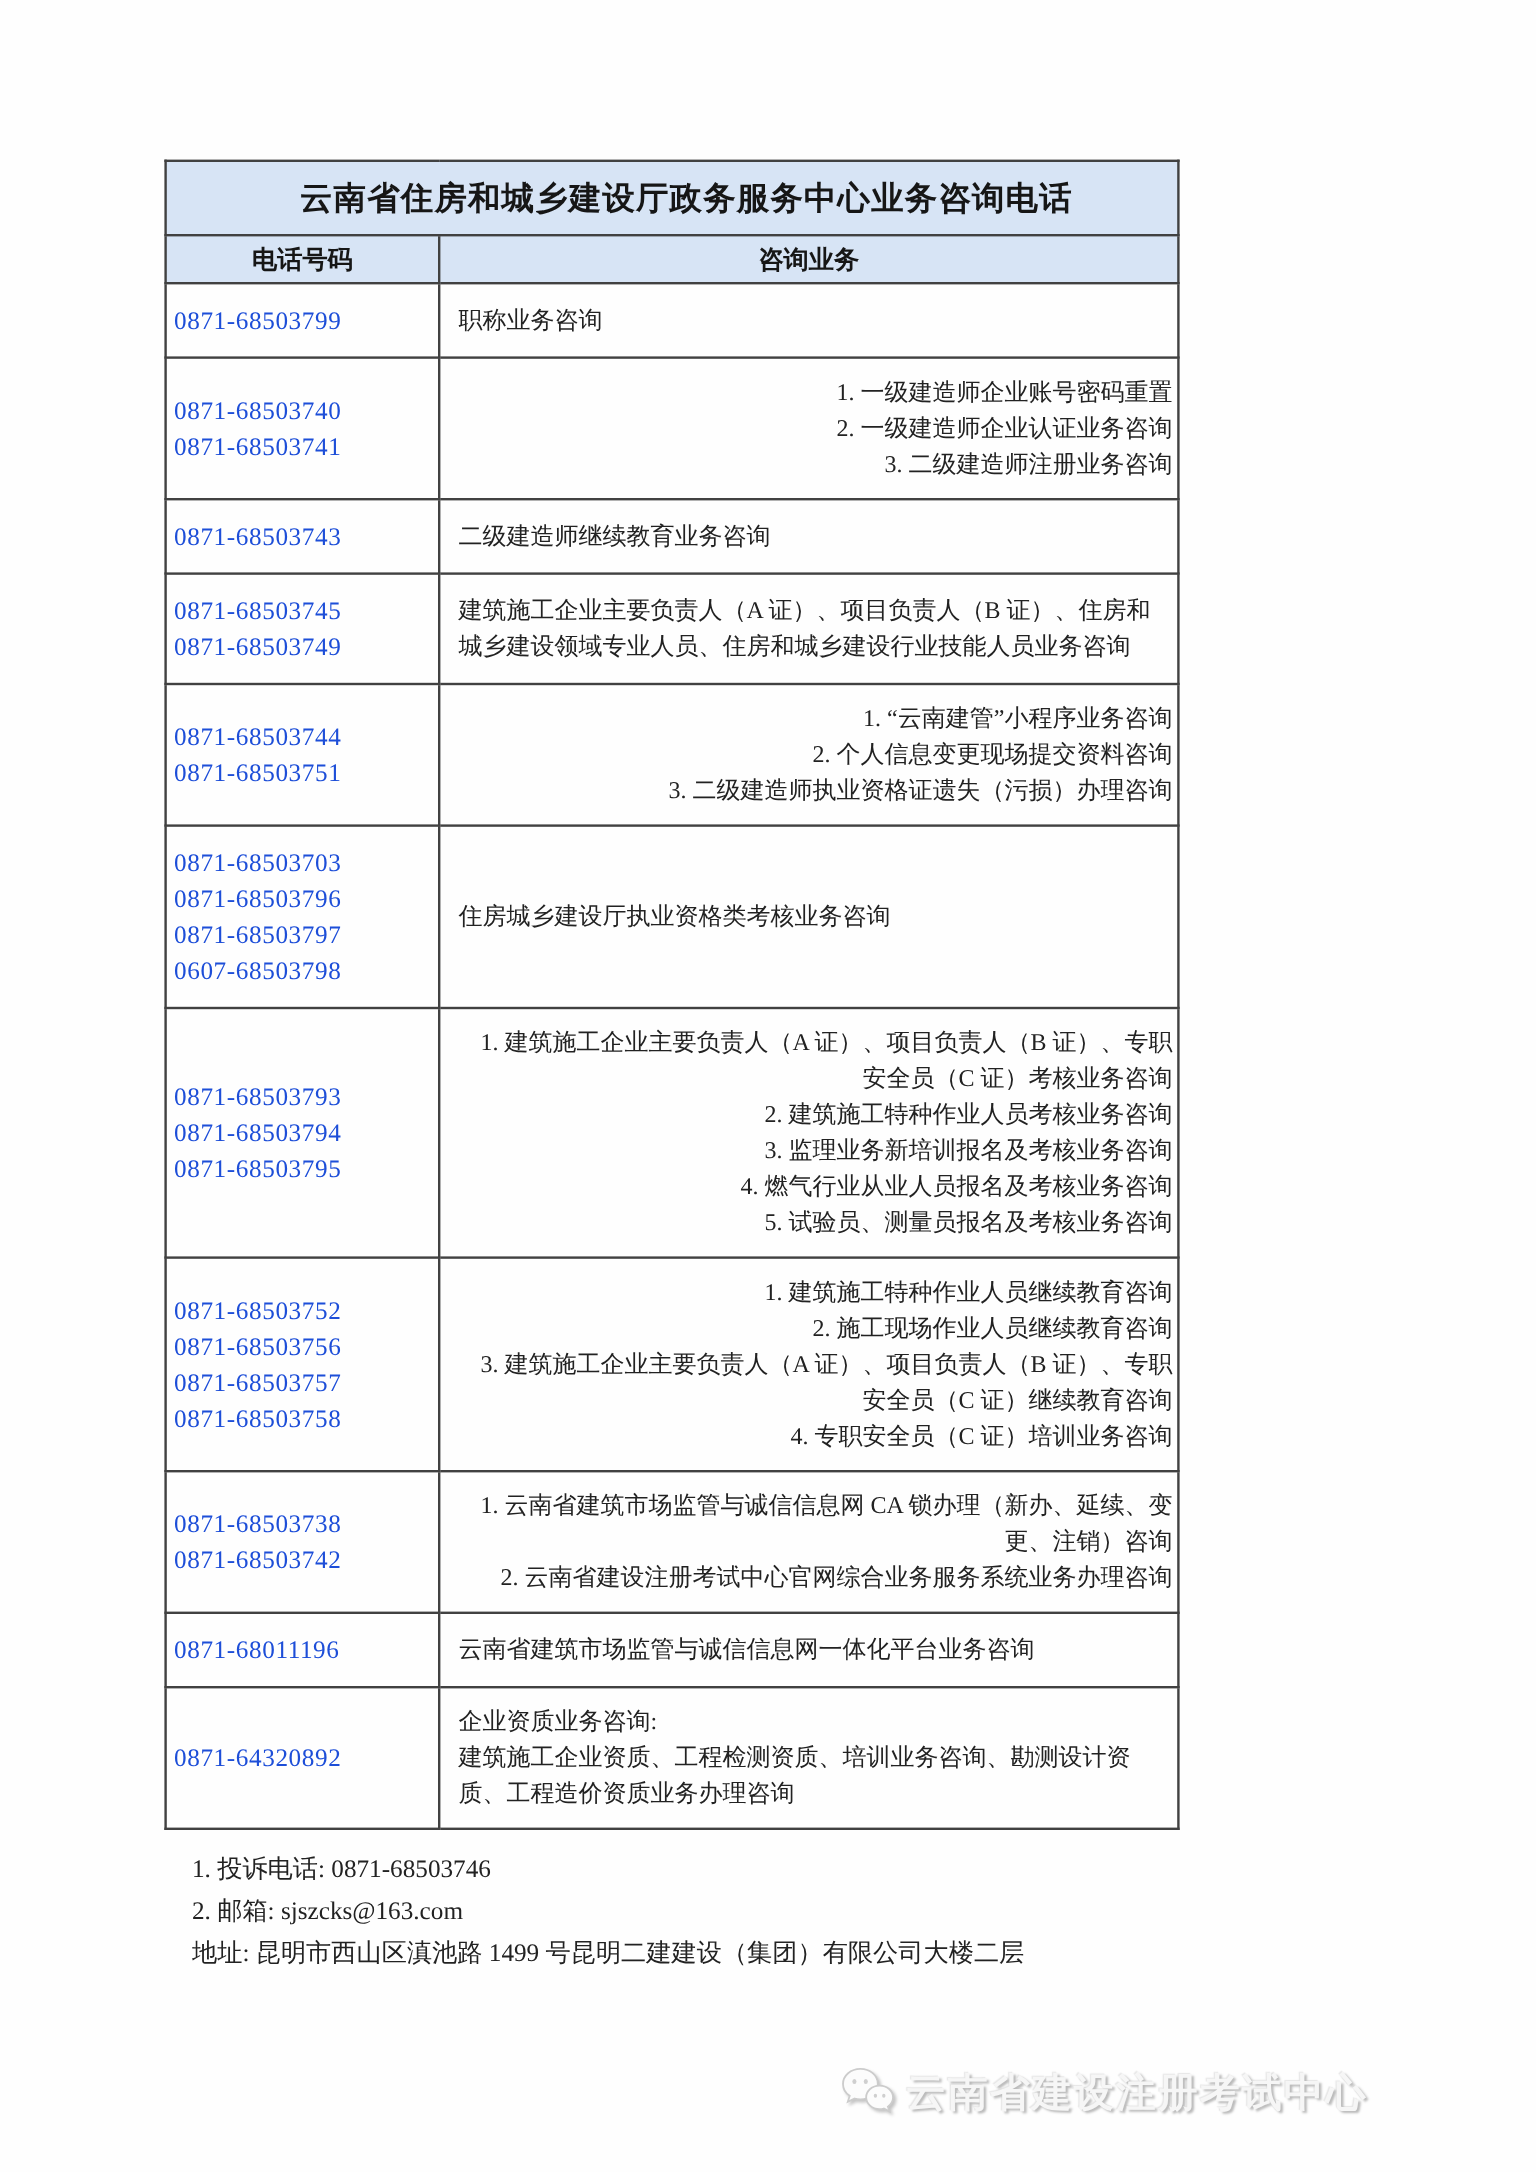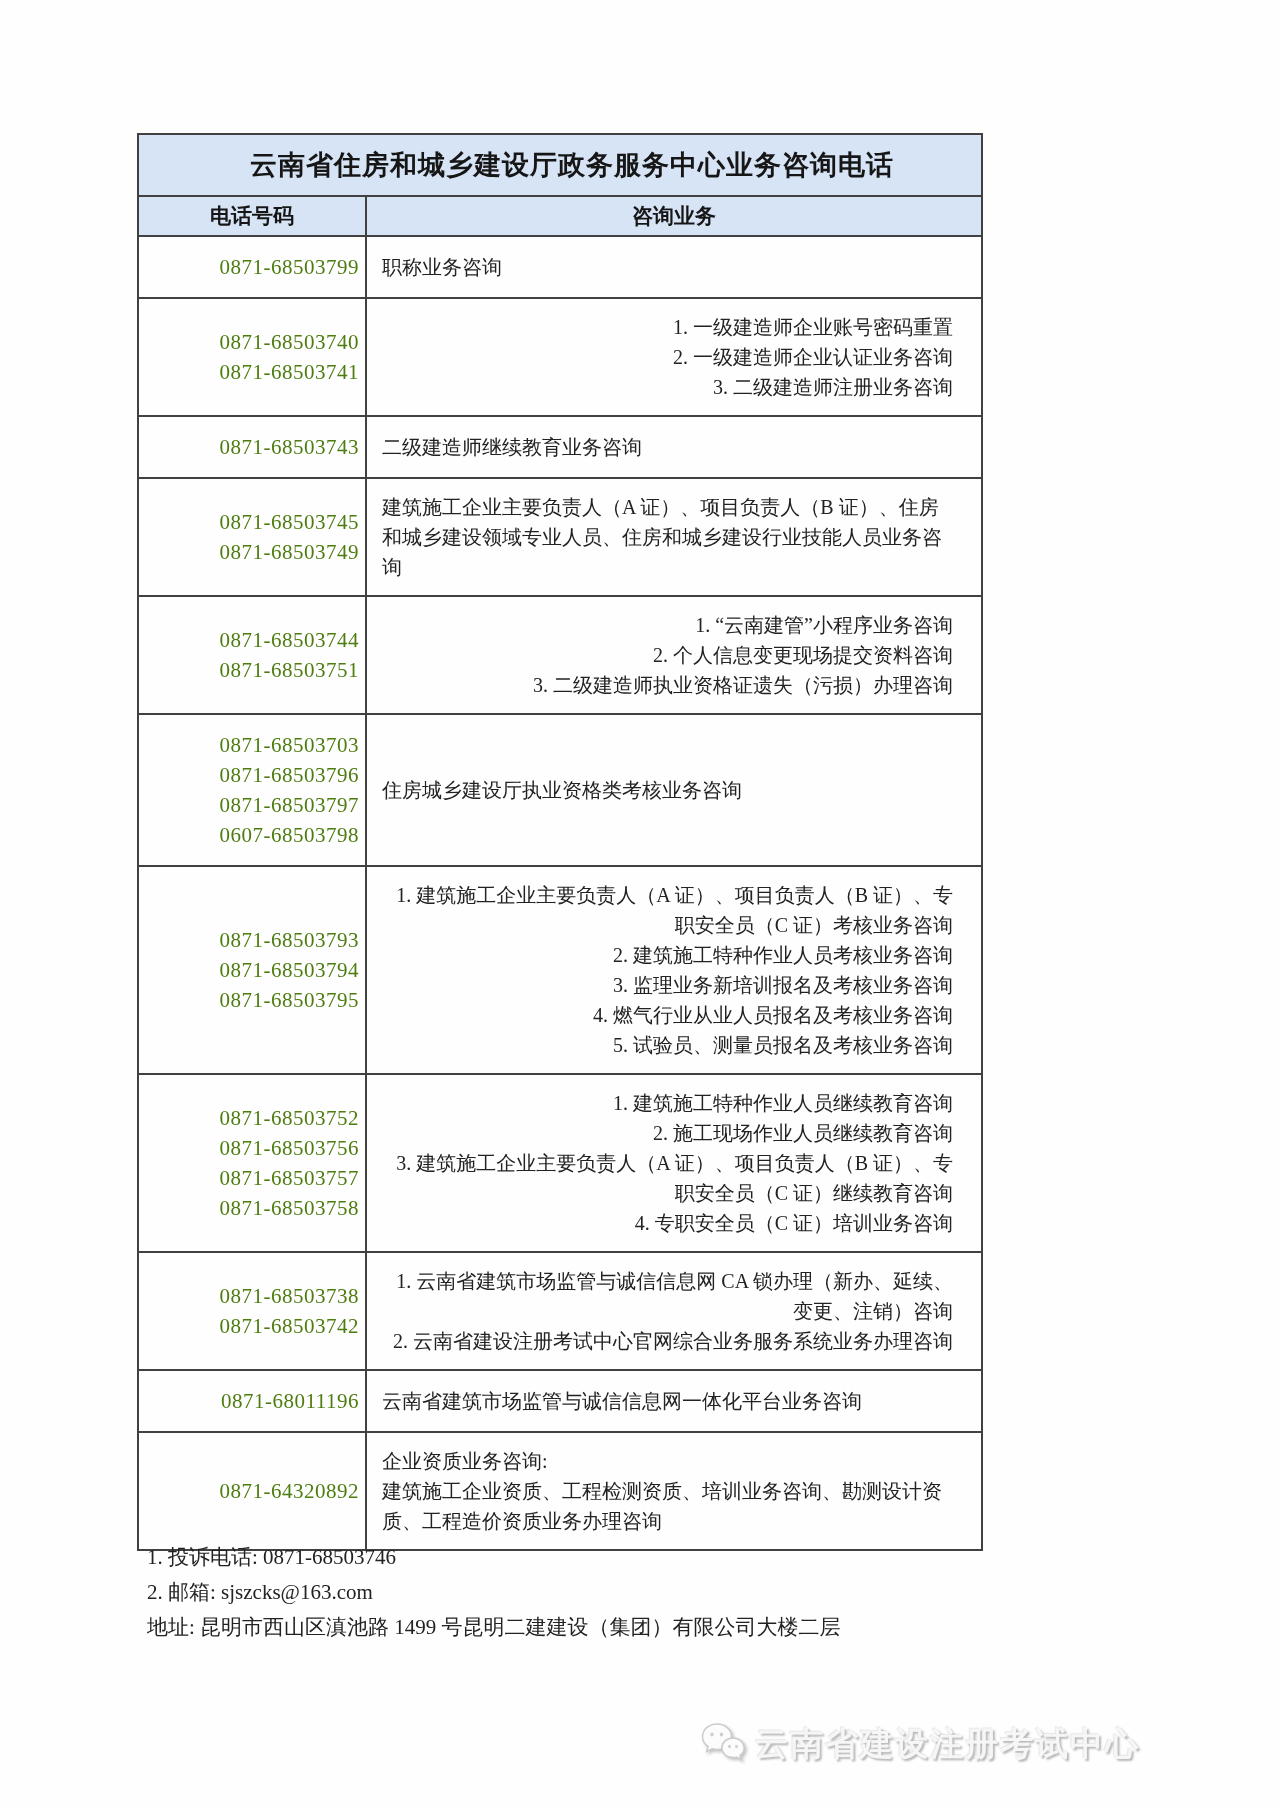--- a/index.html
+++ b/index.html
@@ -16,29 +16,29 @@
   .title-cell{
     background:#d7e4f5;height:58px;text-align:center;
     font-size:27px;font-weight:bold;letter-spacing:1px;color:#161616;padding-left:25px;
   }
   .head-cell{
     background:#d7e4f5;height:36px;text-align:center;
     font-size:21px;font-weight:bold;color:#161616;
   }
   .phone-col{width:228px;}
   .phone-cell{
-    text-align:right;font-size:21px;padding:15px 6px;color:#4d7c0f;
+    text-align:left;font-size:21px;padding:15px 6px;color:#1d4ed8;
   }
   .phone{line-height:30px;letter-spacing:.5px;}
   .service-cell{
-    font-size:20px;padding:13px 28px 13px 15px;text-align:left;color:#222;
+    font-size:20px;padding:13px 4px 13px 15px;text-align:left;color:#222;
   }
   .svc{line-height:30px;}
   .svc.hang{text-indent:-1.35em;padding-left:1.35em;text-align:right;}
-  .notes{position:absolute;left:147px;top:1540px;font-size:21px;color:#222;}
+  .notes{position:absolute;left:160px;top:1540px;font-size:21px;color:#222;}
   .note{line-height:35px;}
   .watermark{
     position:absolute;right:140px;top:1722px;height:52px;
     display:flex;align-items:flex-start;gap:9px;
   }
   .wm-text{
     font-size:33px;font-weight:bold;letter-spacing:2px;color:#f6f6f6;
     text-shadow:2px 2px 2px #b9b9b9, -1px -1px 1px #e6e6e6;
     white-space:nowrap;
   }

